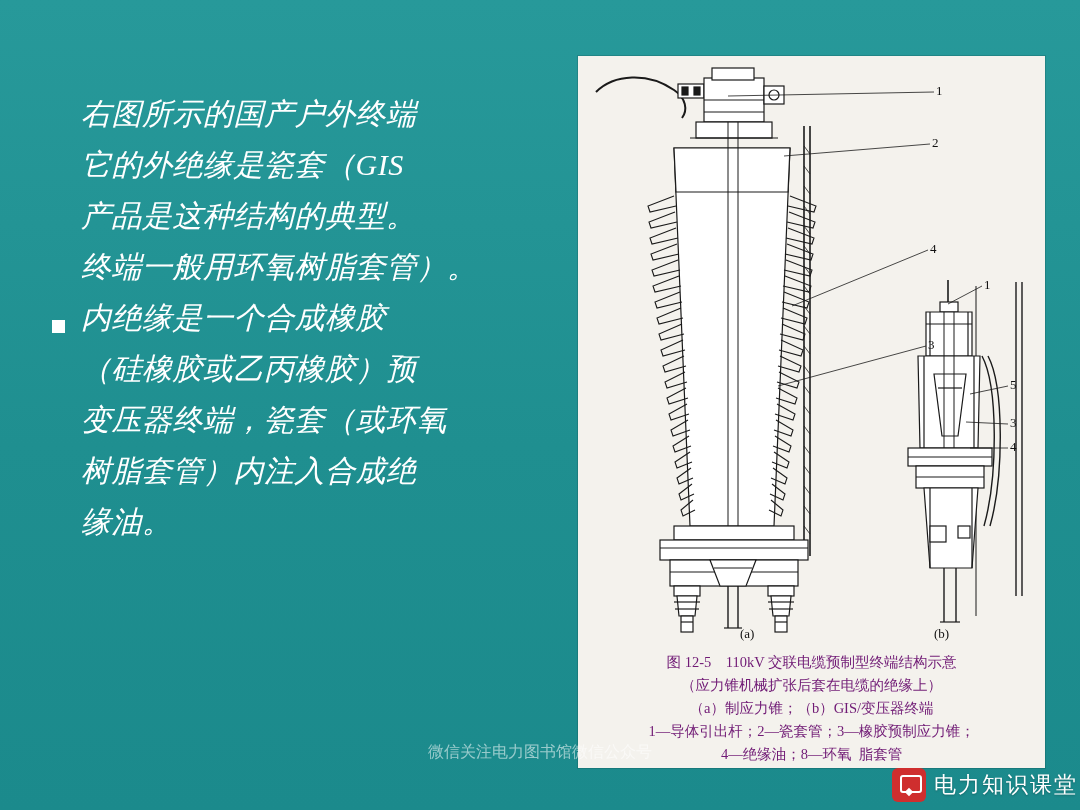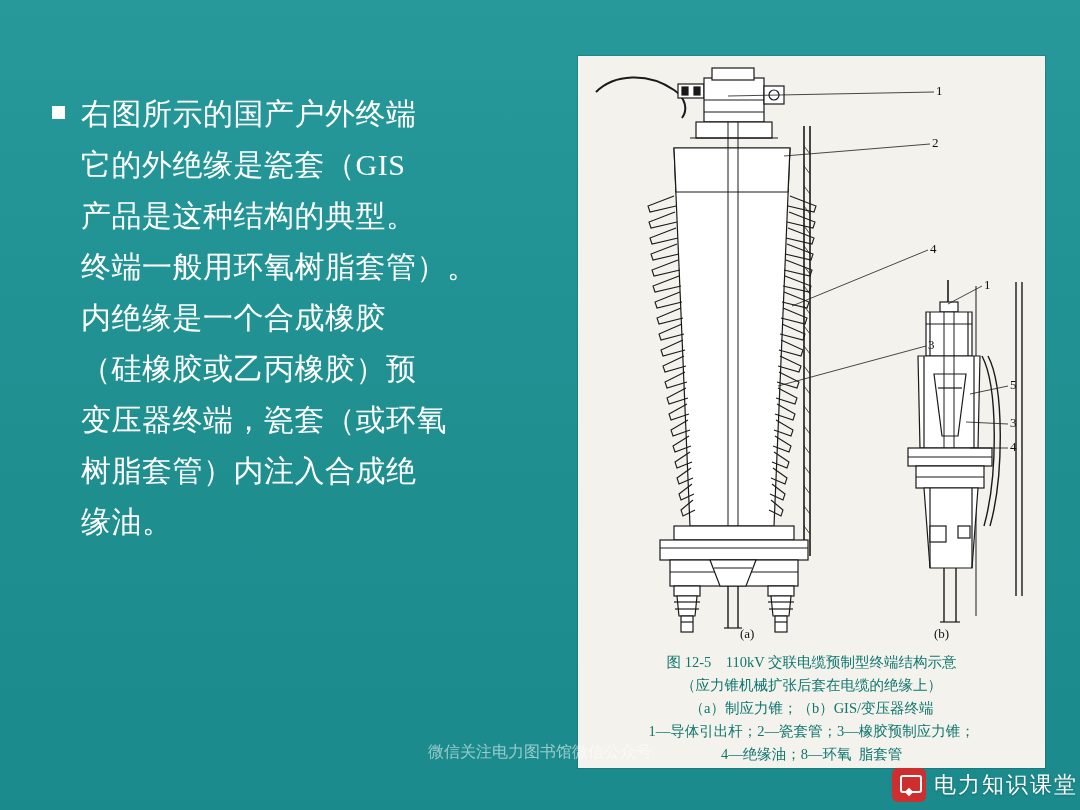--- a/index.html
+++ b/index.html
@@ -22,21 +22,22 @@
 
   
   .text-block {
     position: absolute;
     left: 52px;
     top: 88px;
     width: 500px;
   }
   .bullet-row {
     display: flex;
-    align-items: flex-start;
+    align-items: center;
+    font-style: italic;
   }
   .bullet-marker {
     width: 13px;
     height: 13px;
     background: #ffffff;
     margin-top: 18px;
     margin-right: 16px;
     flex: 0 0 auto;
   }
   .bullet-text {
@@ -80,21 +81,21 @@
   }
   .sublabel.a { left: 162px; top: 570px; }
   .sublabel.b { left: 356px; top: 570px; }
 
   .caption {
     position: absolute;
     left: 0;
     top: 595px;
     width: 467px;
     text-align: center;
-    color: #0f766e;
+    color: #701a75;
     font-size: 14.5px;
     line-height: 23px;
     font-family: "Liberation Serif", serif;
   }
   .caption .cap-line { white-space: pre; }
 
   
   .lead-num {
     position: absolute;
     font-size: 13px;

